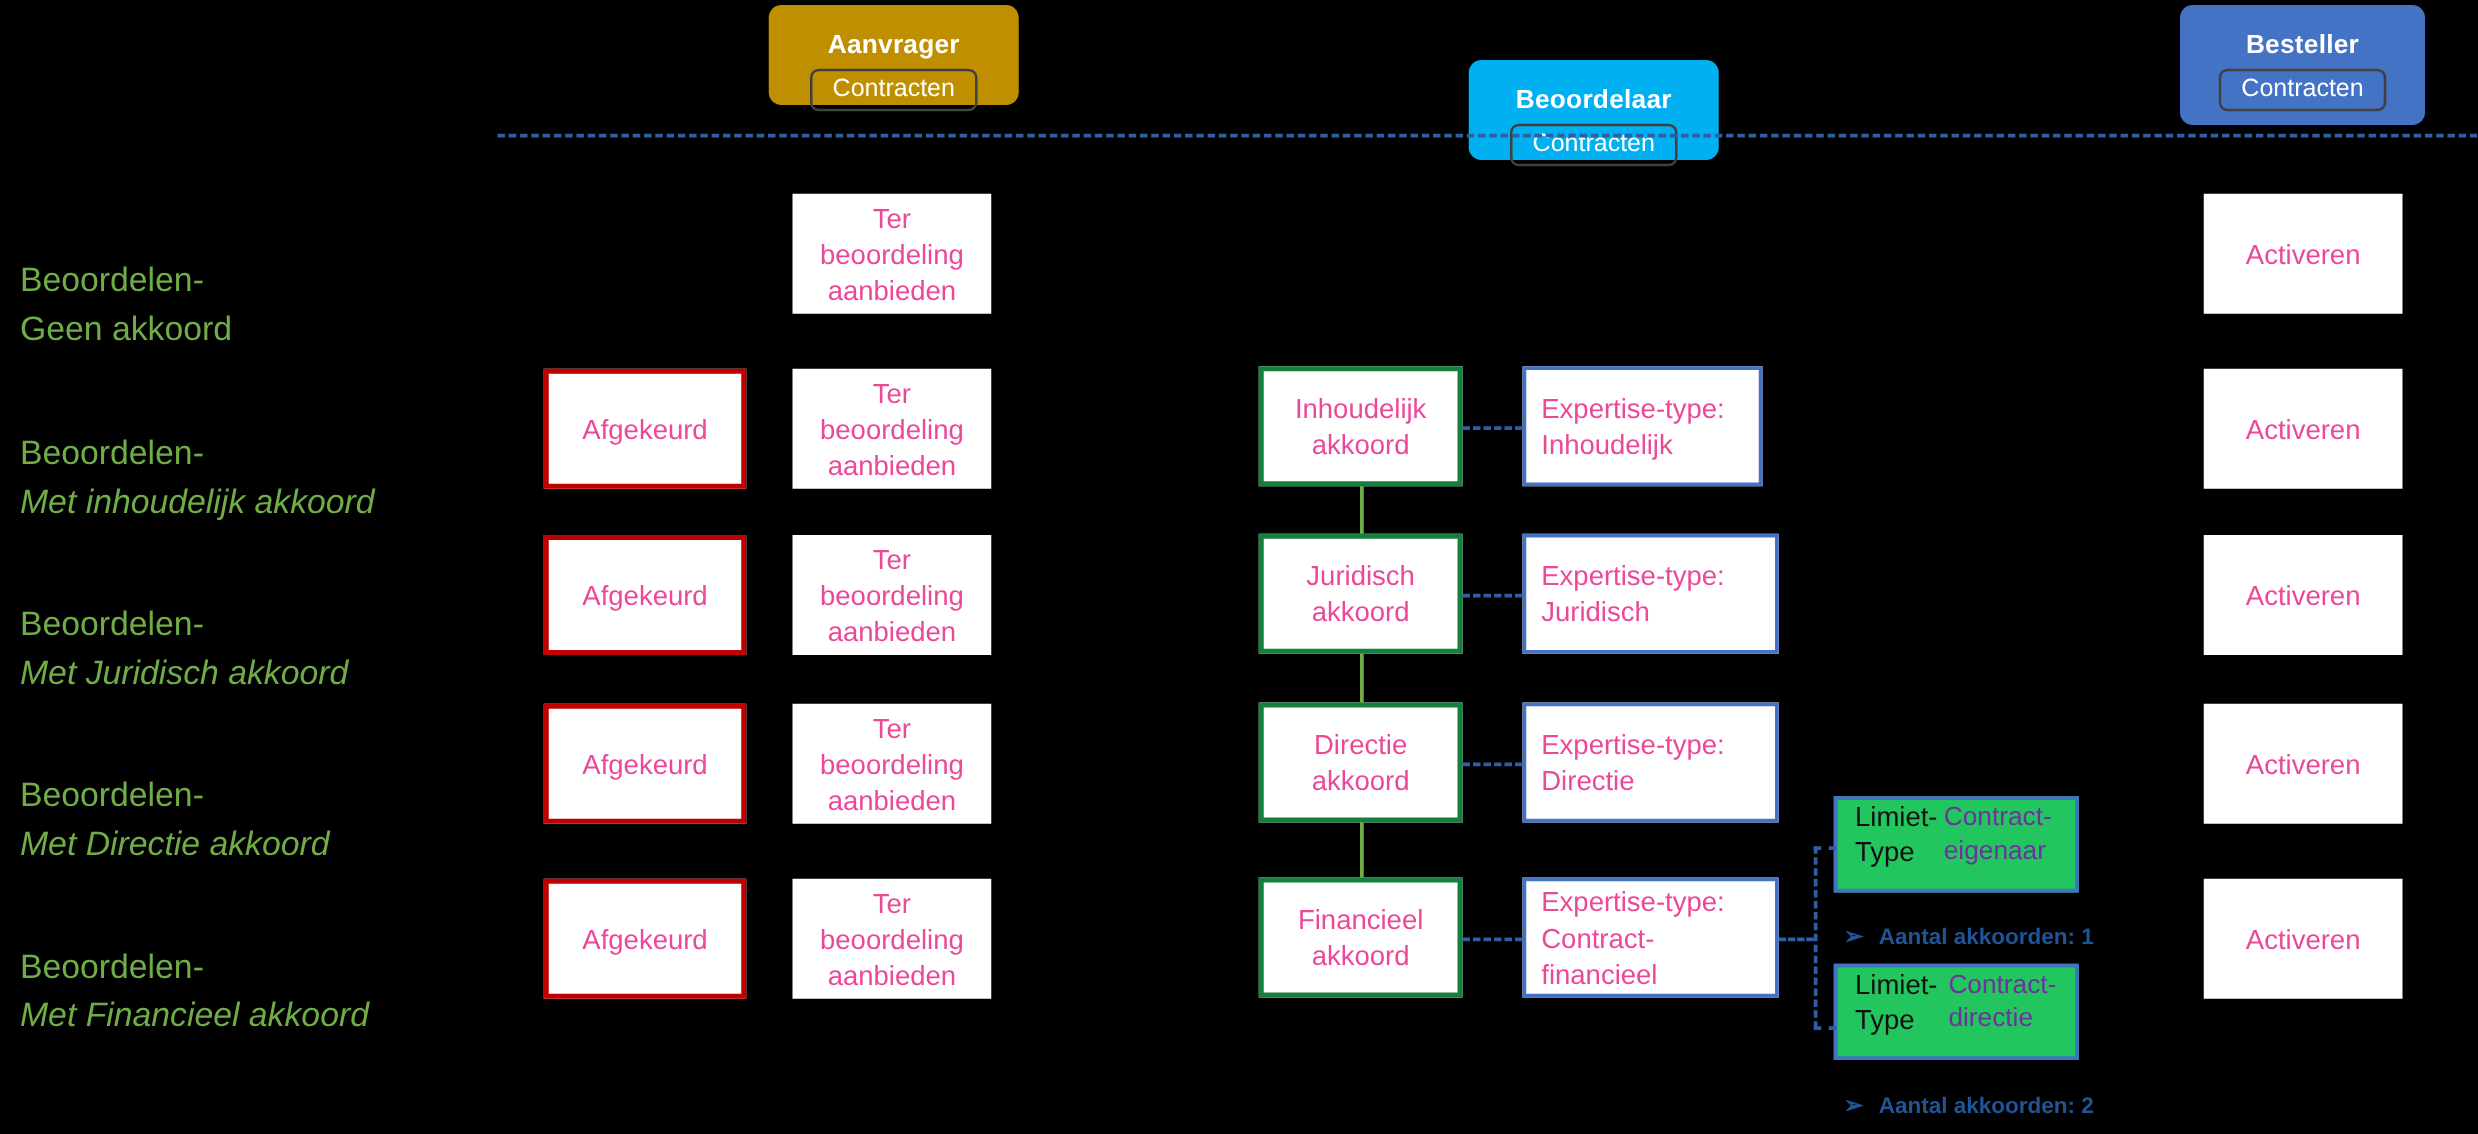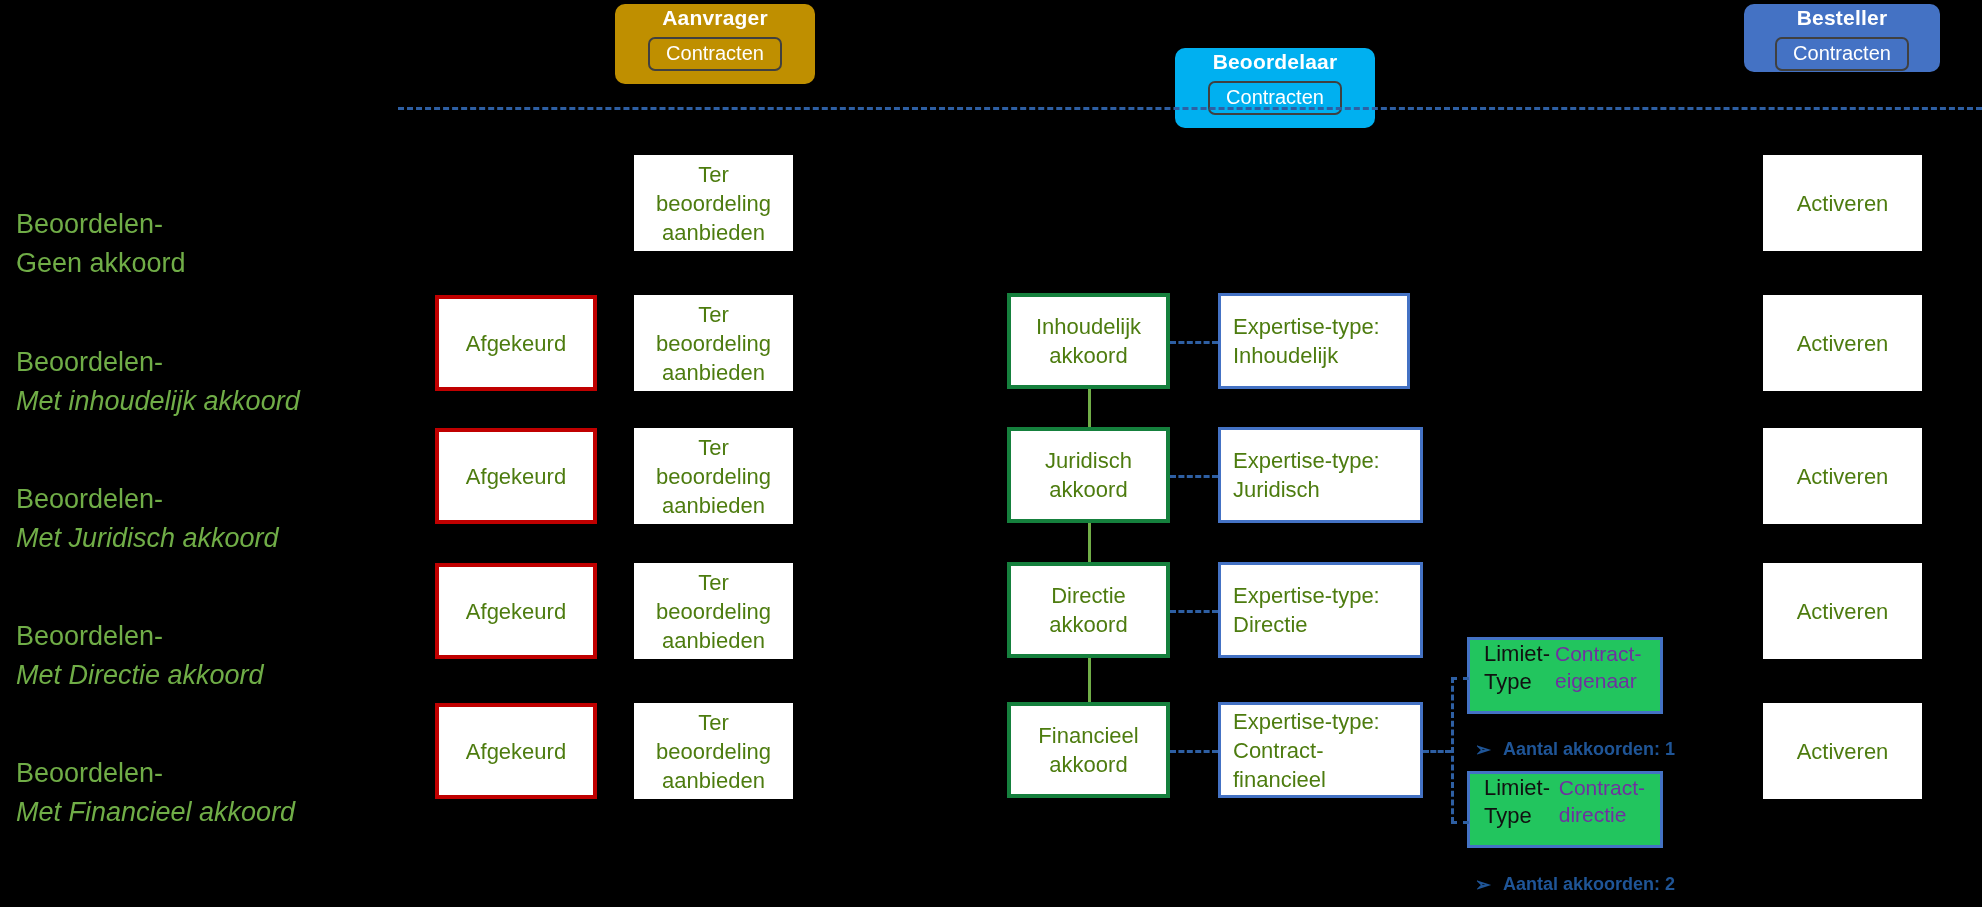--- a/index.html
+++ b/index.html
@@ -20,21 +20,21 @@
 
   
   .lane-header {
     position: absolute;
     border-radius: 10px;
     box-sizing: border-box;
     display: flex;
     flex-direction: column;
     align-items: center;
     justify-content: flex-start;
-    padding-top: 1px;
+    padding-top: 19px;
   }
   .lane-title {
     color: #ffffff;
     font-weight: bold;
     font-size: 21px;
     line-height: 26px;
     letter-spacing: .2px;
     white-space: nowrap;
   }
   .lane-chip {
@@ -72,21 +72,21 @@
 
   
   .node {
     position: absolute;
     background: #ffffff;
     box-sizing: border-box;
     display: flex;
     align-items: center;
     justify-content: center;
     text-align: center;
-    color: #4d7c0f;
+    color: #ec4899;
     font-size: 22px;
     line-height: 29px;
     padding: 2px 6px;
   }
   .node.plain { border: none; }
   .node.red   { border: 4px solid #c00000; }
   .node.blue  { border: 4px solid #15803d; }
   .node.blue-strong { border: 3px solid #4472c4; }
 
   .node.left-text {
@@ -161,21 +161,21 @@
   <div class="lane-header" style="left:615px; top:4px; width:200px; height:80px; background:#bf8f00;">
     <div class="lane-title">Aanvrager</div>
     <div class="lane-chip">Contracten</div>
   </div>
 
   <div class="lane-header" style="left:1175px; top:4px; width:200px; height:80px; background:#00b0f0;margin-top:44px;">
     <div class="lane-title">Beoordelaar</div>
     <div class="lane-chip">Contracten</div>
   </div>
 
-  <div class="lane-header" style="left:1744px; top:4px; width:196px; height:68px; background:#4472c4;">
+  <div class="lane-header" style="left:1744px; top:4px; width:196px; height:96px; background:#4472c4;">
     <div class="lane-title">Besteller</div>
     <div class="lane-chip">Contracten</div>
   </div>
 
   <div class="lane-divider" style="left:398px; top:107px; width:1584px;"></div>
 
   <div class="row-label" style="left:16px; top:205px;">
     <div class="line1">Beoordelen-</div>
     <div class="line1">Geen akkoord</div>
   </div>

